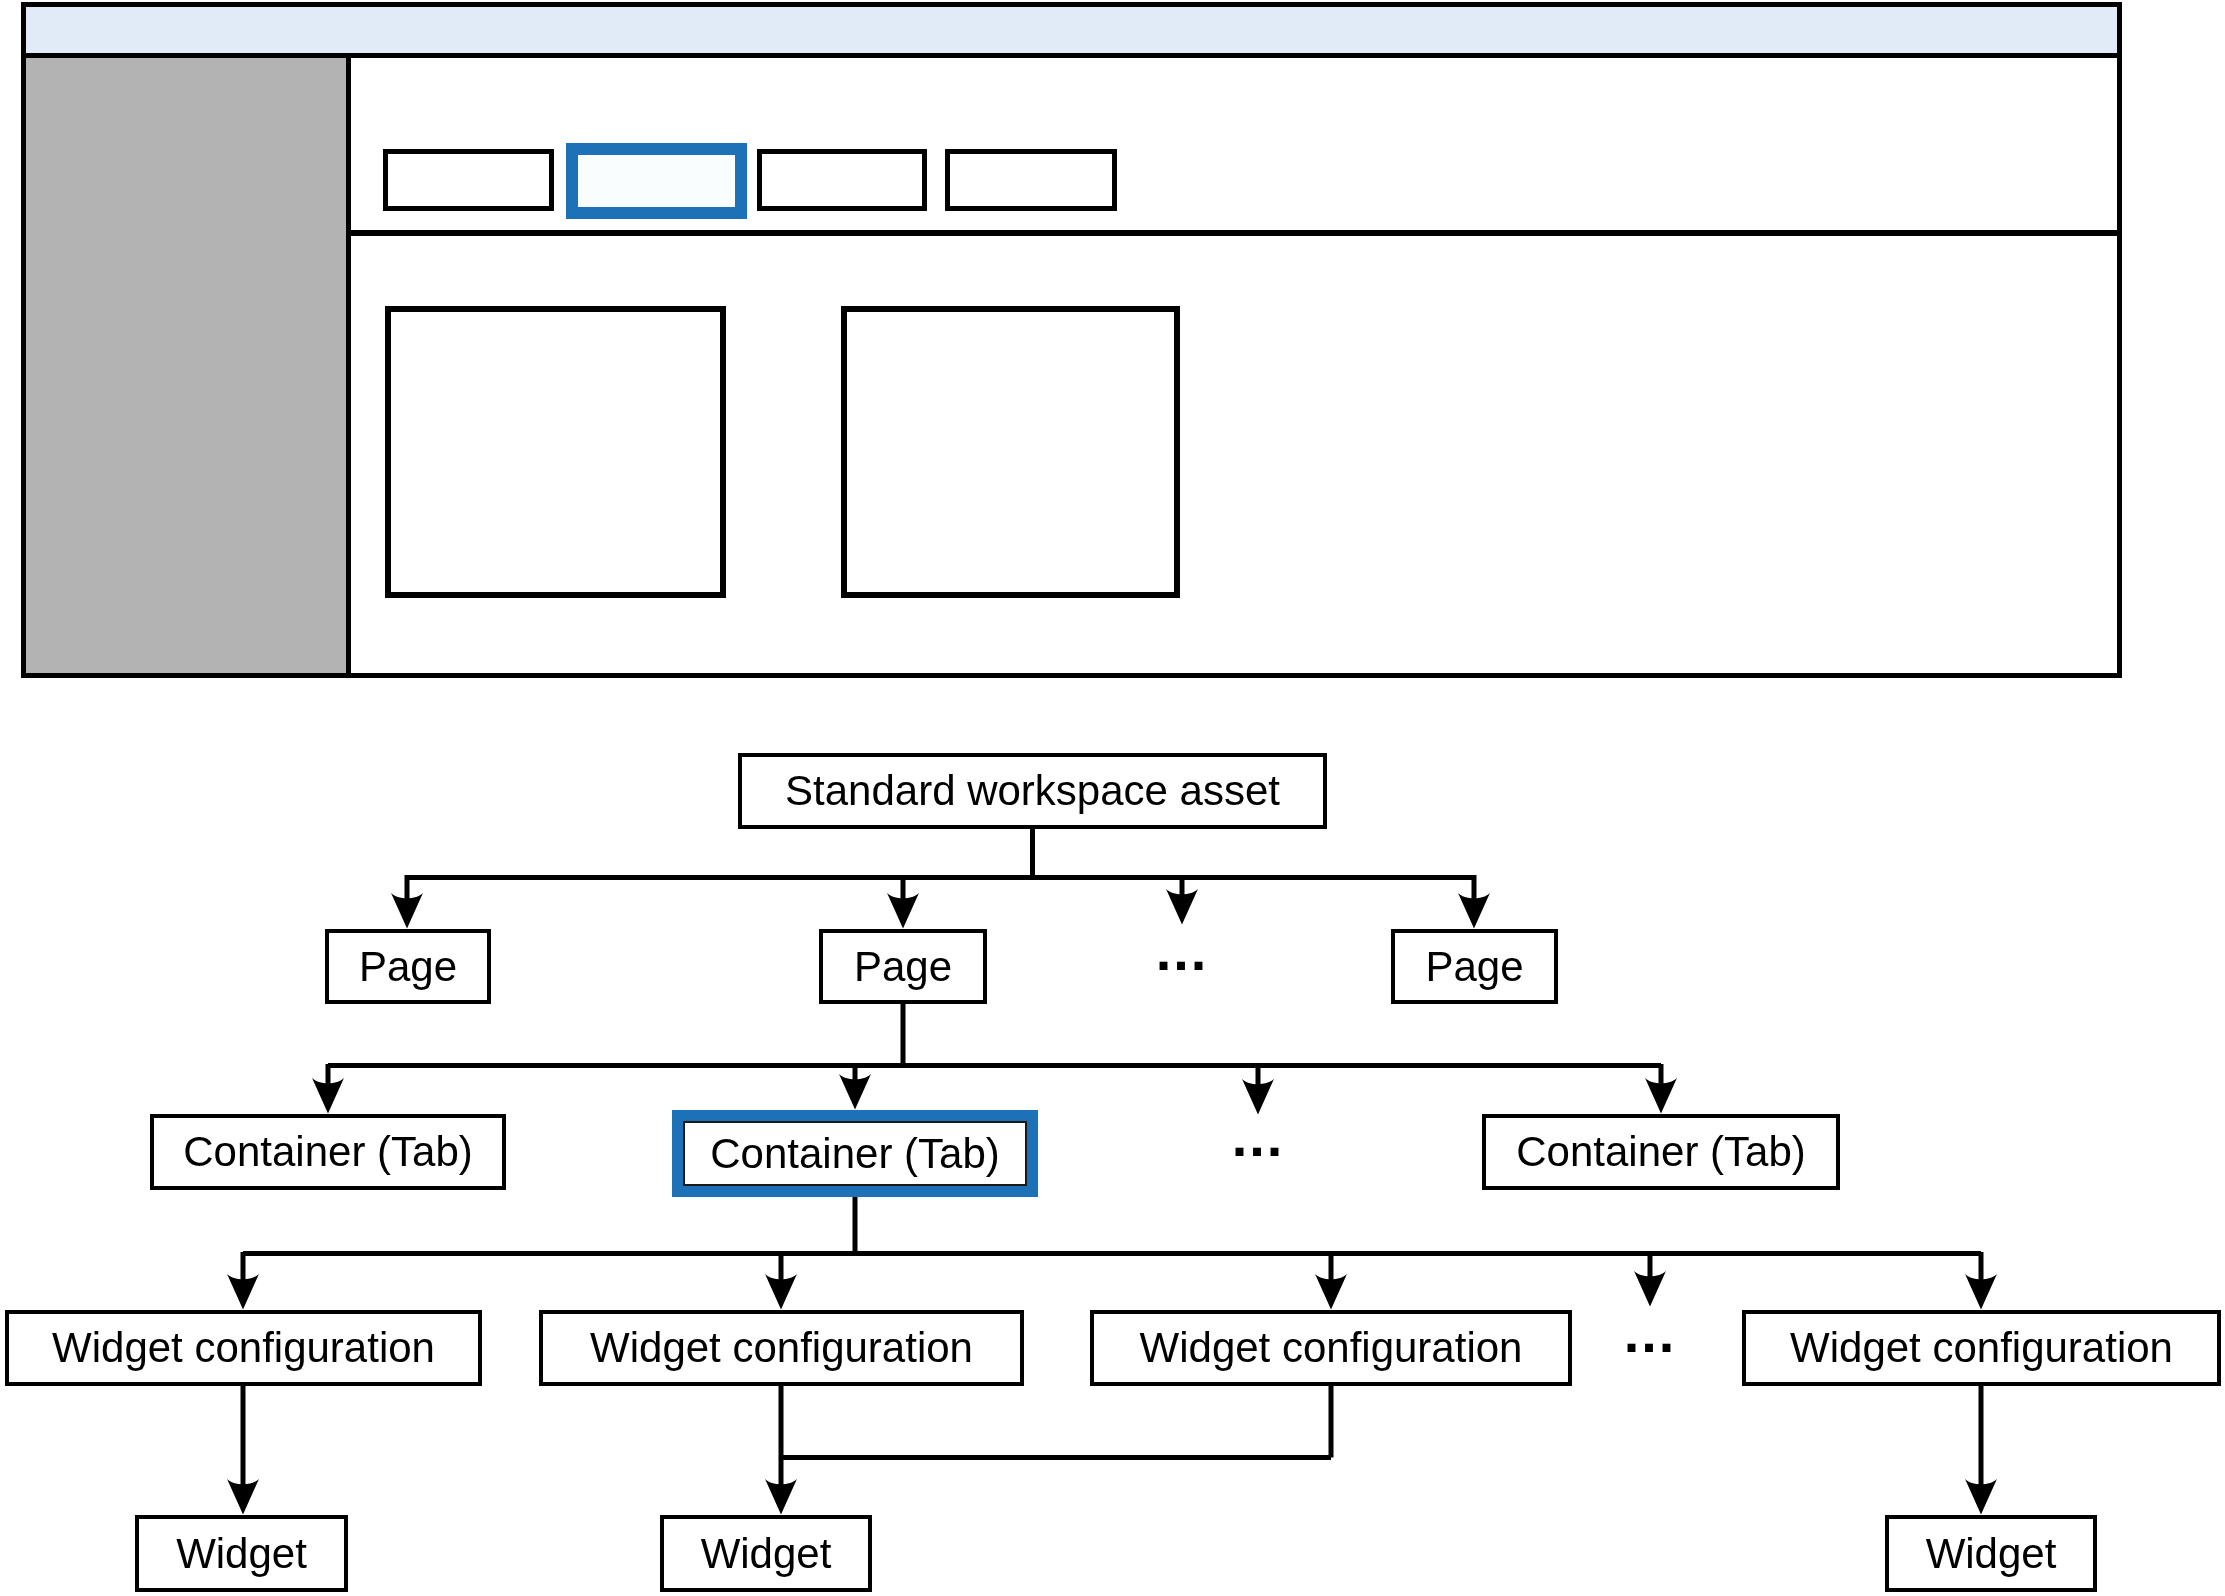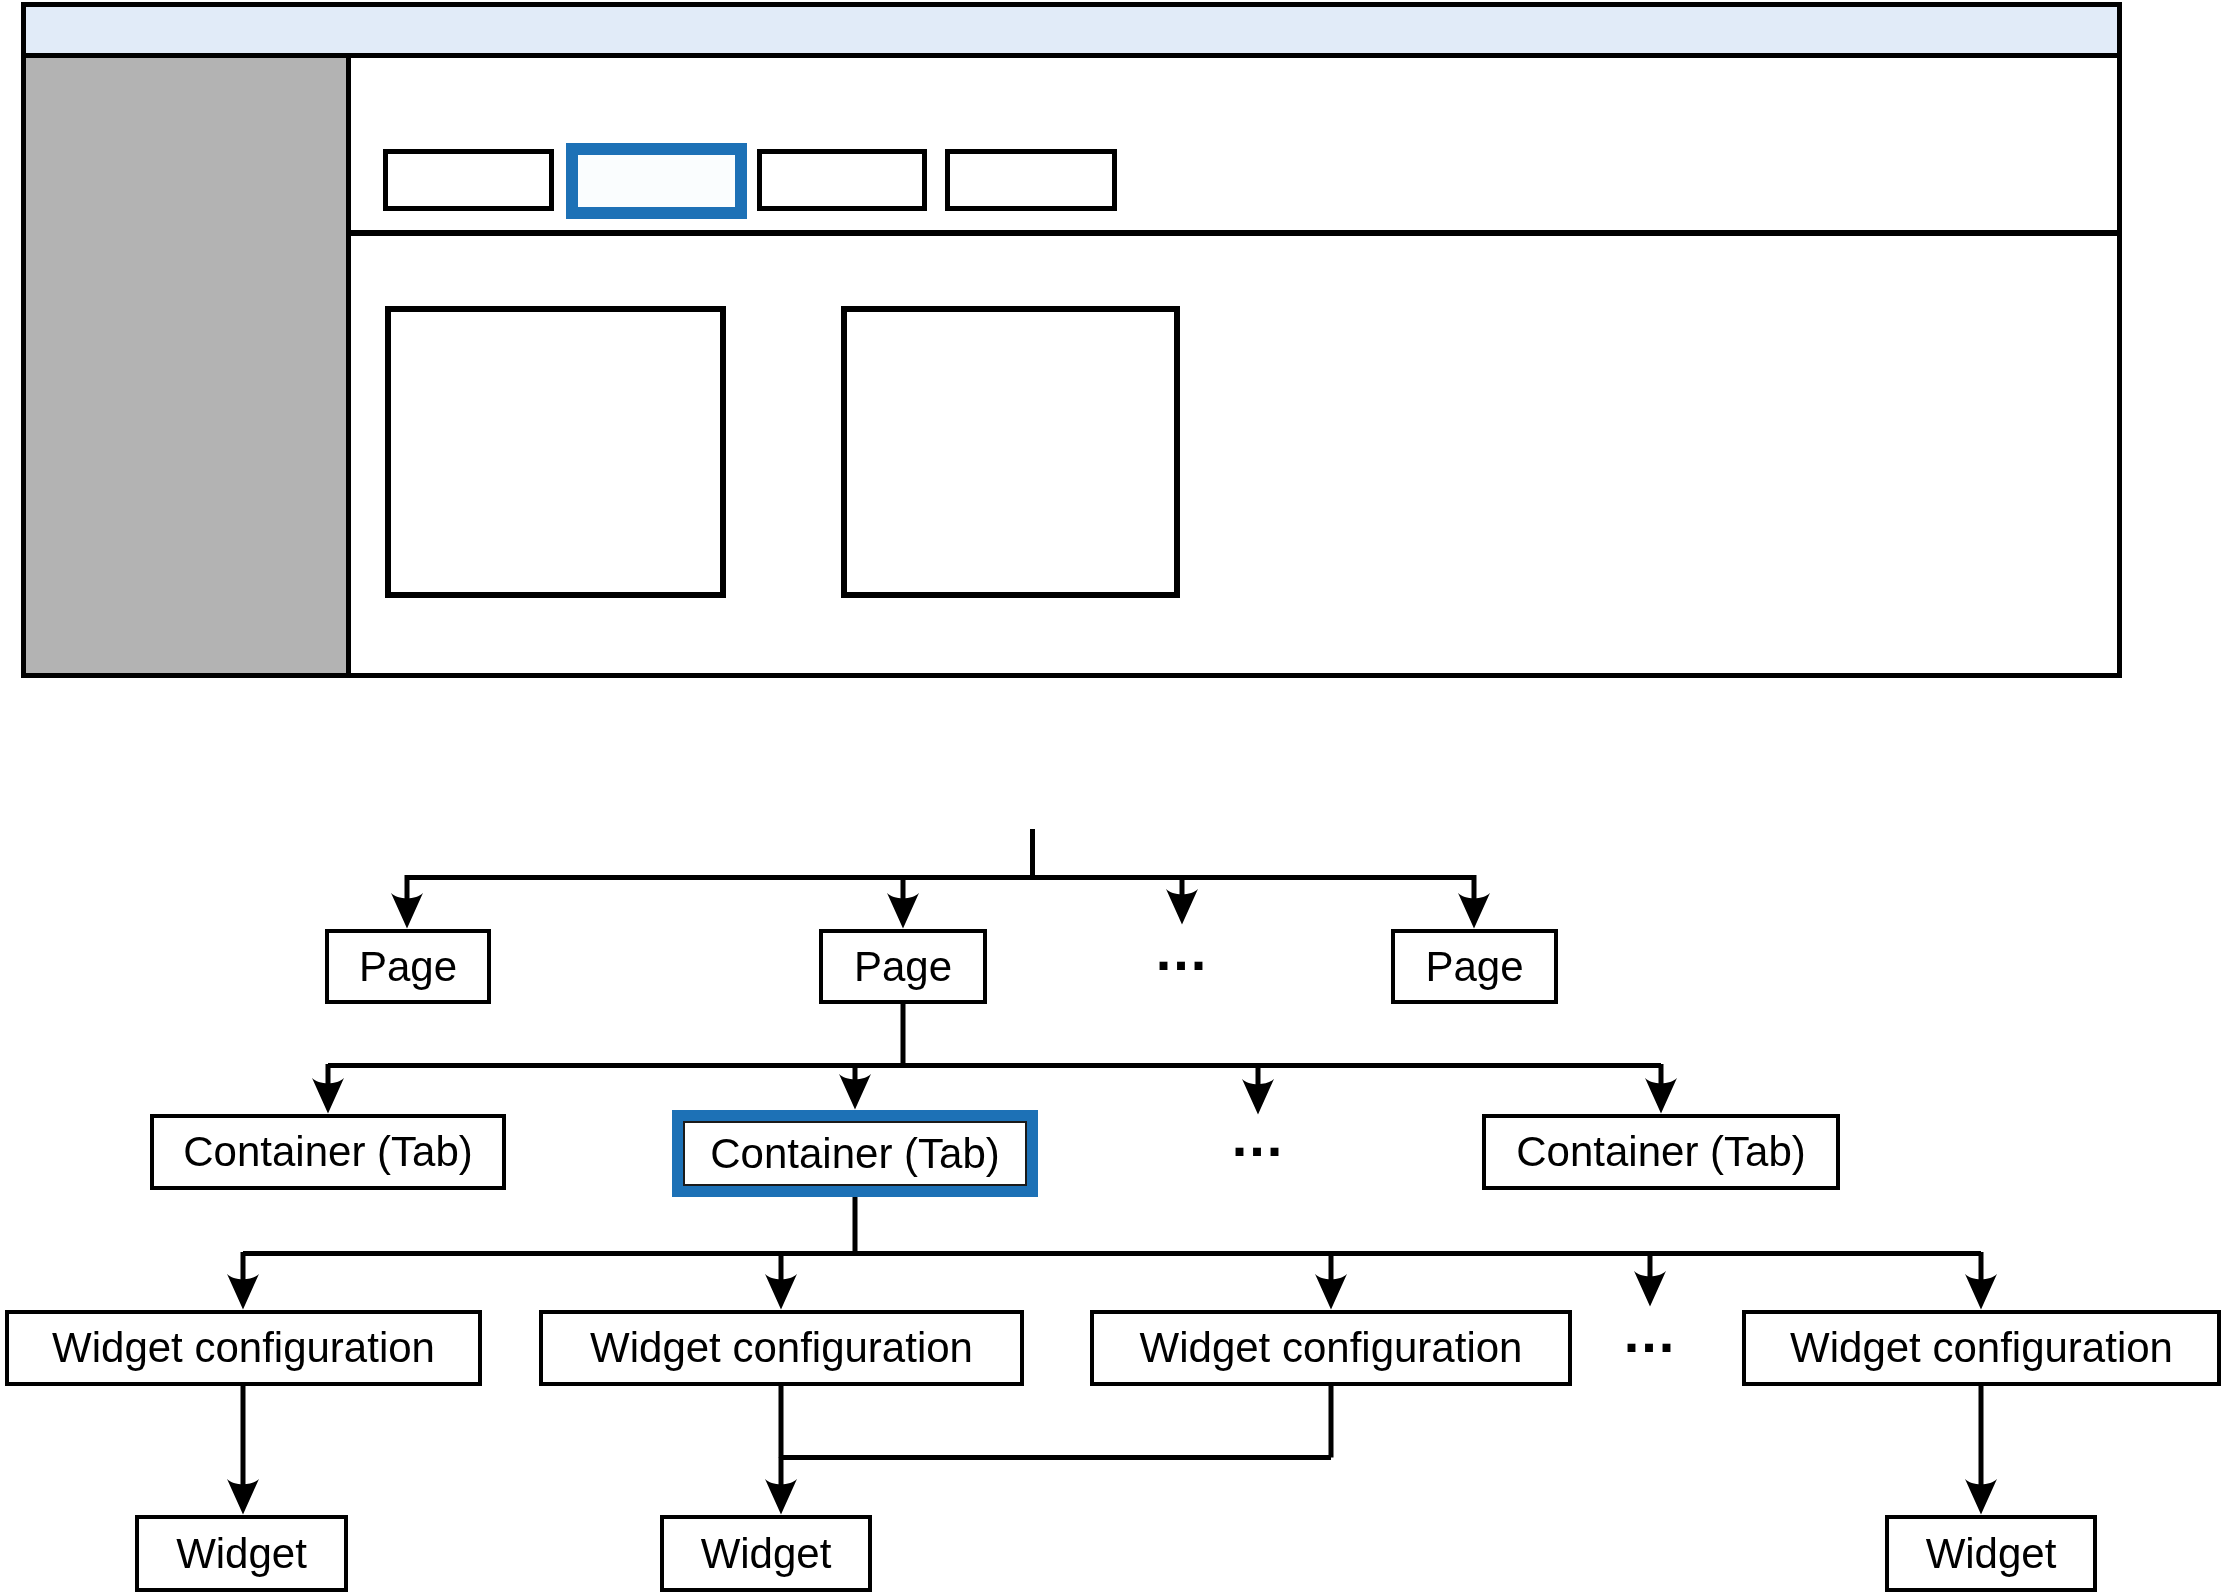--- a/index.html
+++ b/index.html
@@ -79,20 +79,23 @@
     <path class="cline" marker-end="url(#arrowhead)" d="M1331 1252 L1331 1281"></path>
     <path class="cline" marker-end="url(#arrowhead)" d="M1650 1252 L1650 1278"></path>
     <path class="cline" marker-end="url(#arrowhead)" d="M1981 1252 L1981 1281"></path>
 
     <path class="cline" marker-end="url(#arrowhead)" d="M243 1386 L243 1486"></path>
     <path class="cline" d="M781 1386 L781 1457.5 M1331 1386 L1331 1457.5 M781 1457.5 L1331 1457.5"></path>
     <path class="cline" marker-end="url(#arrowhead)" d="M781 1457 L781 1486"></path>
     <path class="cline" marker-end="url(#arrowhead)" d="M1981 1386 L1981 1486"></path>
   </svg>
 
+  <div class="node" style="left:738px;top:753px;width:589px;height:76px;">
+    <span>Standard workspace asset</span>
+  </div>
 
   <div class="node" style="left:325px;top:929px;width:166px;height:75px;">
     <span>Page</span>
   </div>
   <div class="node" style="left:819px;top:929px;width:168px;height:75px;">
     <span>Page</span>
   </div>
   <div class="dots" style="left:1132px;top:929px;width:100px;height:75px;">
     <span>...</span>
   </div>

